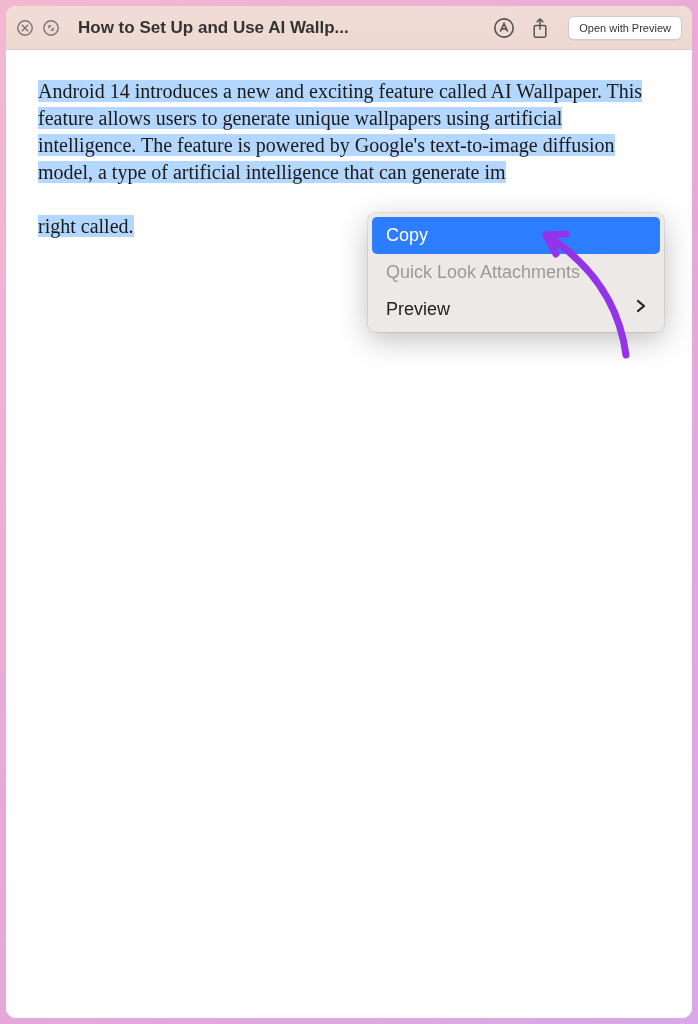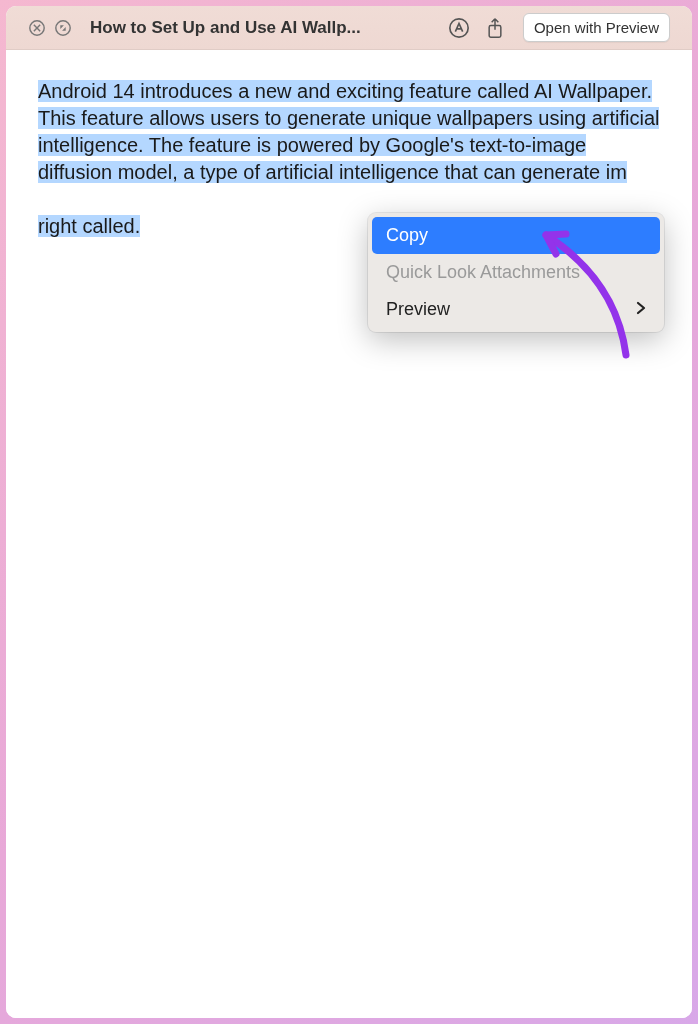--- a/index.html
+++ b/index.html
@@ -24,21 +24,21 @@
       border-radius: 10px;
       overflow: hidden;
       display: flex;
       flex-direction: column;
     }
     .titlebar {
       height: 44px;
       background: linear-gradient(180deg, #f0dcd6 0%, #eed8d2 100%);
       display: flex;
       align-items: center;
-      padding: 0 22px;
+      padding: 0 10px;
       gap: 8px;
       border-bottom: 1px solid #e0ccc6;
     }
     .traffic-lights {
       display: flex;
       gap: 8px;
       align-items: center;
     }
     .tl-icon {
       width: 18px;
@@ -72,56 +72,56 @@
       display: flex;
       align-items: center;
       justify-content: center;
       color: #555;
     }
     .open-btn {
       background: #fff;
       border: 1px solid #ccc;
       border-radius: 6px;
       padding: 5px 10px;
-      font-size: 15px;
+      font-size: 11px;
       color: #333;
       box-shadow: 0 1px 1px rgba(0,0,0,0.05);
       margin-left: 6px;
     }
     .content {
       flex: 1;
       padding: 28px 32px;
       position: relative;
       background: white;
     }
     .para {
       font-size: 20px;
       line-height: 1.35;
       color: #1a1a1a;
     }
     .hl {
       background: #b4d7ff;
+      font-family: Liberation Serif, serif;
     }
     .context-menu {
       position: absolute;
       left: 362px;
       top: 163px;
       width: 296px;
       background: #ece9e6;
       border-radius: 8px;
       box-shadow: 0 8px 30px rgba(0,0,0,0.25), 0 0 0 1px rgba(0,0,0,0.08);
       padding: 4px;
       z-index: 10;
     }
     .menu-item {
       padding: 8px 14px;
       font-size: 18px;
       border-radius: 5px;
       display: flex;
-      align-items: center;
       justify-content: space-between;
       color: #222;
     }
     .menu-item.highlighted {
       background: #2d7dff;
       color: white;
     }
     .menu-item.disabled {
       color: #9a9a9a;
     }

